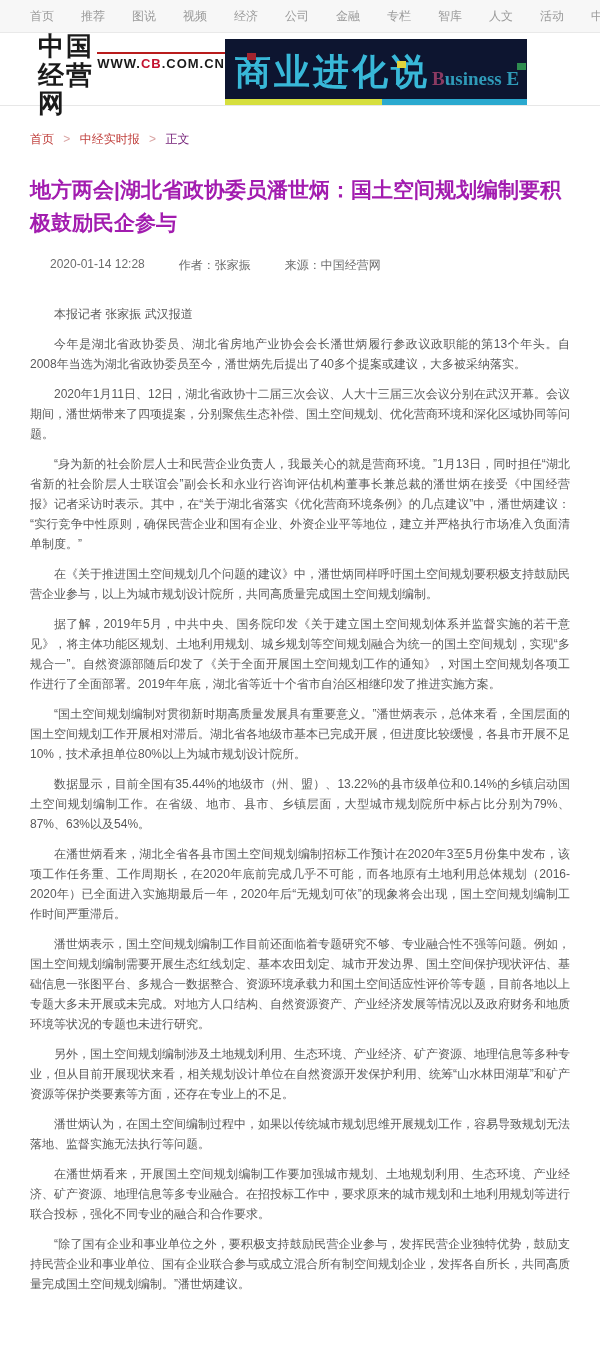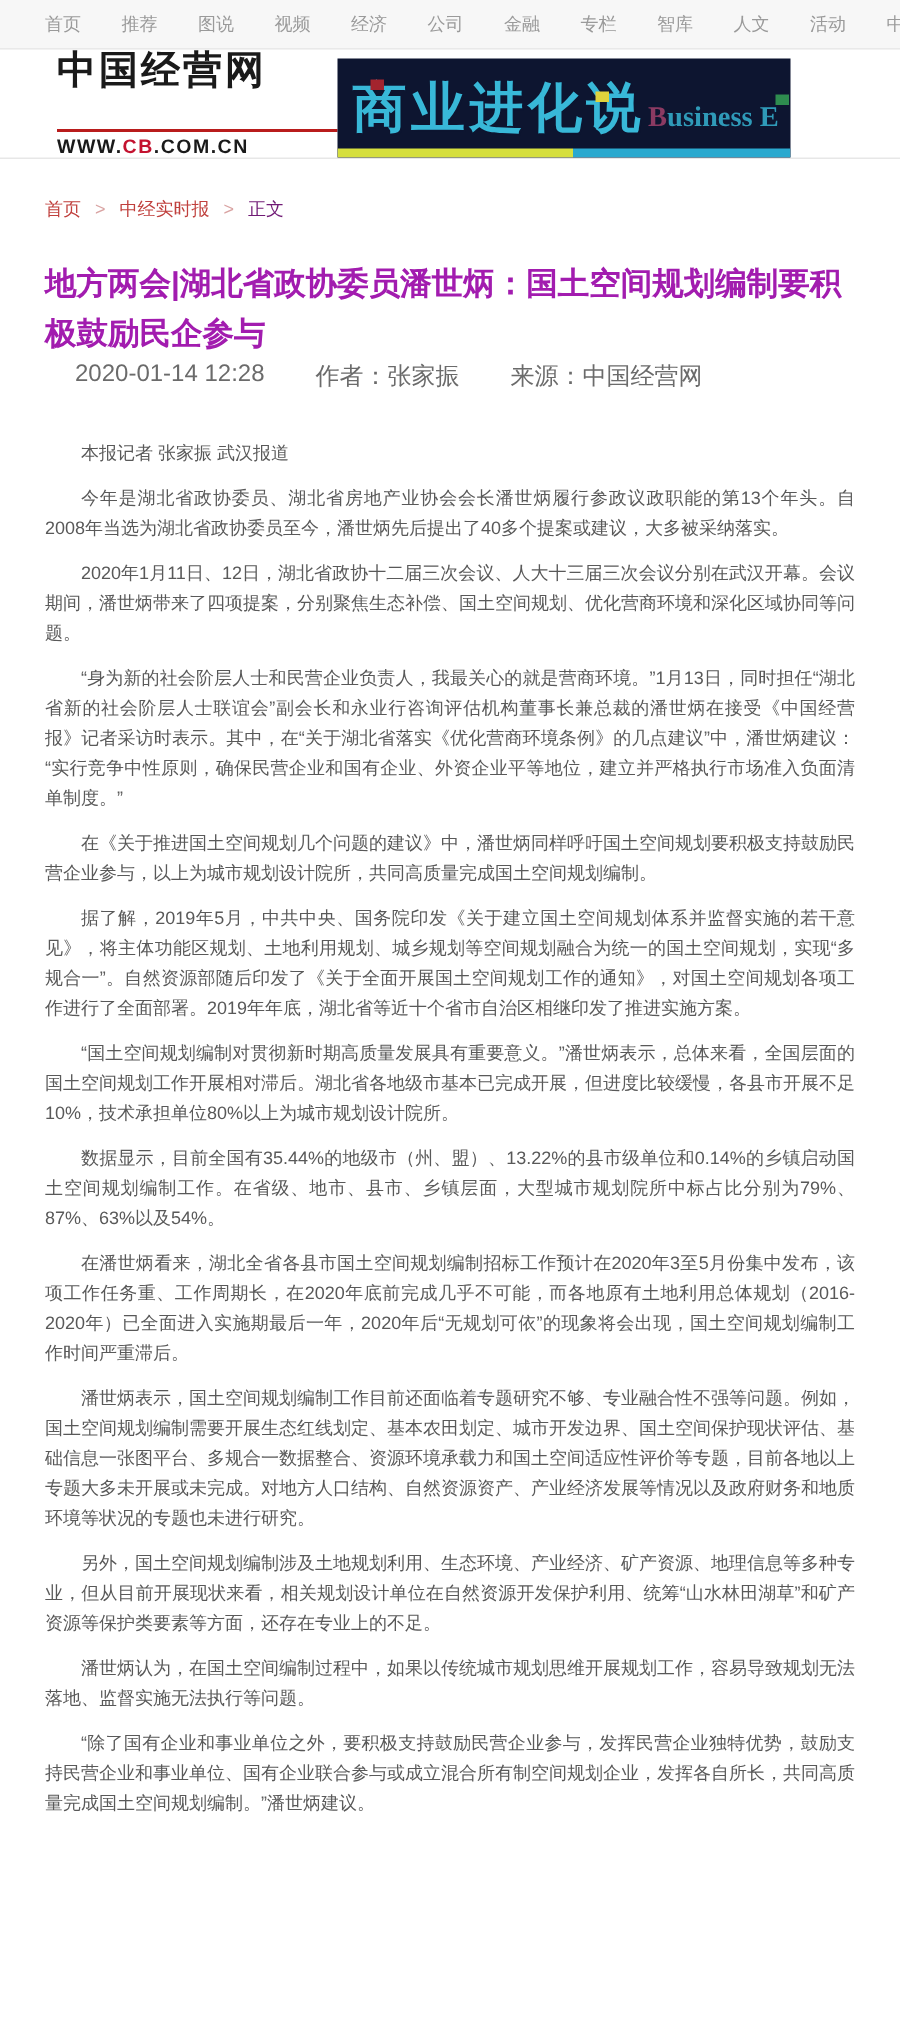--- a/index.html
+++ b/index.html
@@ -11,21 +11,21 @@
   }
   
   .topnav {
     height:33px; background:#f7f7f7; border-bottom:1px solid #e9e9e9;
     display:flex; align-items:center; padding:0 0 0 30px; gap:27px;
     font-size:12px; color:#9a9a9a; white-space:nowrap; overflow:hidden;
   }
   .topnav span { cursor:pointer; }
   
   .header { display:flex; align-items:stretch; height:72px; }
-  .logo { width:225px; display:flex; flex-direction:column; justify-content:space-between; padding-left:38px; }
+  .logo { width:225px; display:flex; flex-direction:row; justify-content:center; padding-left:38px; }
   .logo-title {
     font-family:"Liberation Serif","DejaVu Serif",serif;
     font-size:26px; font-weight:bold; color:#1a1a1a; letter-spacing:2px; line-height:1.1;
   }
   .logo-url {
     border-top:2px solid #b91c1c; margin-top:19px; padding-top:2px;
     font-size:13px; font-weight:bold; color:#1a1a1a; letter-spacing:1px;
   }
   .logo-url .hl { color:#c3122f; }
   .banner {
@@ -51,21 +51,21 @@
   .header-sep { border-bottom:1px solid #e7e7e7; }
   
   .content { padding:0 30px; }
   .breadcrumb { margin-top:25px; font-size:12px; color:#cf8f8e; }
   .breadcrumb .lnk { color:#c0403d; cursor:pointer; }
   .breadcrumb .cur { color:#701a75; }
   .breadcrumb .sep { margin:0 6px; color:#d9a3a2; }
   .article-title {
     margin-top:26px; font-size:21px; font-weight:600; color:#a21caf; line-height:1.55;
   }
-  .meta { margin-top:2px; padding-left:20px; font-size:16px; color:#6b6b6b; display:flex; gap:34px; }
+  .meta { margin-top:18px; padding-left:20px; font-size:12px; color:#6b6b6b; display:flex; gap:34px; }
   .body-text { margin-top:30px; padding-bottom:26px; }
   .body-text p {
     font-size:12px; line-height:20px; color:#595959;
     text-indent:2em; margin-bottom:10px; text-align:justify;
   }
 </style>
 </head>
 <body>
 
 <nav class="topnav">
@@ -126,17 +126,18 @@
     <p>2020年1月11日、12日，湖北省政协十二届三次会议、人大十三届三次会议分别在武汉开幕。会议期间，潘世炳带来了四项提案，分别聚焦生态补偿、国土空间规划、优化营商环境和深化区域协同等问题。</p>
     <p>“身为新的社会阶层人士和民营企业负责人，我最关心的就是营商环境。”1月13日，同时担任“湖北省新的社会阶层人士联谊会”副会长和永业行咨询评估机构董事长兼总裁的潘世炳在接受《中国经营报》记者采访时表示。其中，在“关于湖北省落实《优化营商环境条例》的几点建议”中，潘世炳建议：“实行竞争中性原则，确保民营企业和国有企业、外资企业平等地位，建立并严格执行市场准入负面清单制度。”</p>
     <p>在《关于推进国土空间规划几个问题的建议》中，潘世炳同样呼吁国土空间规划要积极支持鼓励民营企业参与，以上为城市规划设计院所，共同高质量完成国土空间规划编制。</p>
     <p>据了解，2019年5月，中共中央、国务院印发《关于建立国土空间规划体系并监督实施的若干意见》，将主体功能区规划、土地利用规划、城乡规划等空间规划融合为统一的国土空间规划，实现“多规合一”。自然资源部随后印发了《关于全面开展国土空间规划工作的通知》，对国土空间规划各项工作进行了全面部署。2019年年底，湖北省等近十个省市自治区相继印发了推进实施方案。</p>
     <p>“国土空间规划编制对贯彻新时期高质量发展具有重要意义。”潘世炳表示，总体来看，全国层面的国土空间规划工作开展相对滞后。湖北省各地级市基本已完成开展，但进度比较缓慢，各县市开展不足10%，技术承担单位80%以上为城市规划设计院所。</p>
     <p>数据显示，目前全国有35.44%的地级市（州、盟）、13.22%的县市级单位和0.14%的乡镇启动国土空间规划编制工作。在省级、地市、县市、乡镇层面，大型城市规划院所中标占比分别为79%、87%、63%以及54%。</p>
     <p>在潘世炳看来，湖北全省各县市国土空间规划编制招标工作预计在2020年3至5月份集中发布，该项工作任务重、工作周期长，在2020年底前完成几乎不可能，而各地原有土地利用总体规划（2016-2020年）已全面进入实施期最后一年，2020年后“无规划可依”的现象将会出现，国土空间规划编制工作时间严重滞后。</p>
     <p>潘世炳表示，国土空间规划编制工作目前还面临着专题研究不够、专业融合性不强等问题。例如，国土空间规划编制需要开展生态红线划定、基本农田划定、城市开发边界、国土空间保护现状评估、基础信息一张图平台、多规合一数据整合、资源环境承载力和国土空间适应性评价等专题，目前各地以上专题大多未开展或未完成。对地方人口结构、自然资源资产、产业经济发展等情况以及政府财务和地质环境等状况的专题也未进行研究。</p>
     <p>另外，国土空间规划编制涉及土地规划利用、生态环境、产业经济、矿产资源、地理信息等多种专业，但从目前开展现状来看，相关规划设计单位在自然资源开发保护利用、统筹“山水林田湖草”和矿产资源等保护类要素等方面，还存在专业上的不足。</p>
     <p>潘世炳认为，在国土空间编制过程中，如果以传统城市规划思维开展规划工作，容易导致规划无法落地、监督实施无法执行等问题。</p>
+    <p>在潘世炳看来，开展国土空间规划编制工作要加强城市规划、土地规划利用、生态环境、产业经济、矿产资源、地理信息等多专业融合。在招投标工作中，要求原来的城市规划和土地利用规划等进行联合投标，强化不同专业的融合和合作要求。</p>
     <p>“除了国有企业和事业单位之外，要积极支持鼓励民营企业参与，发挥民营企业独特优势，鼓励支持民营企业和事业单位、国有企业联合参与或成立混合所有制空间规划企业，发挥各自所长，共同高质量完成国土空间规划编制。”潘世炳建议。</p>
 
   </article>
 
 </main>
 
 </body></html>

